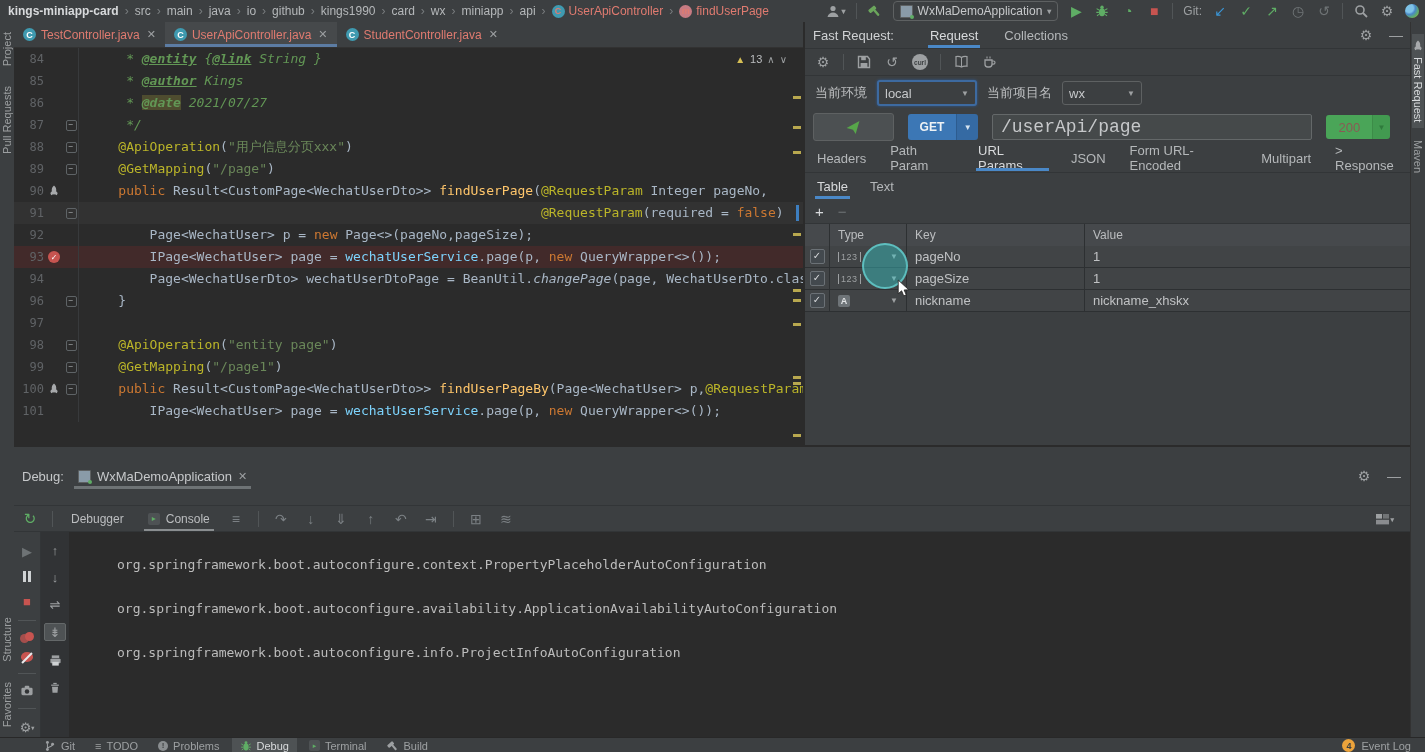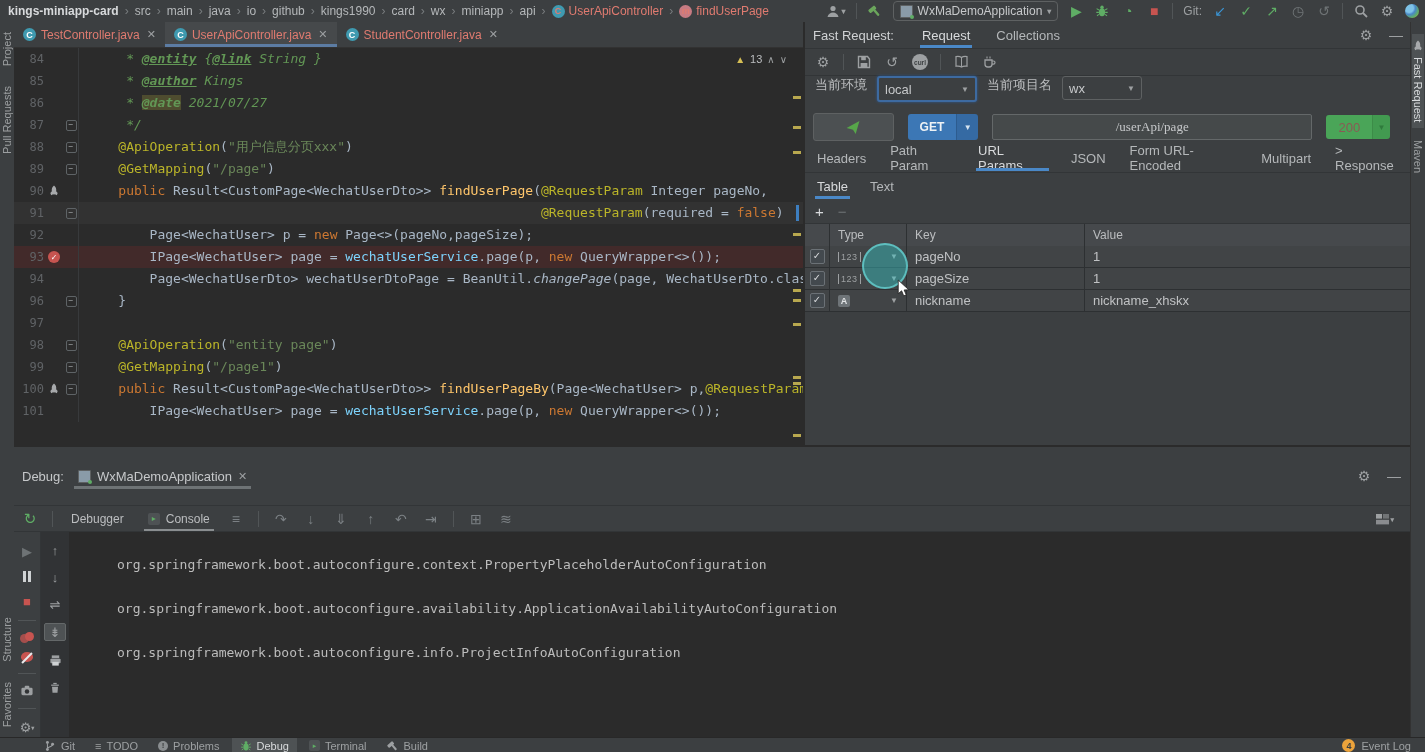--- a/index.html
+++ b/index.html
@@ -65,45 +65,45 @@
   .bp-dot{width:12px;height:12px;border-radius:50%;background:#c75450;color:#fff;font-size:9px;line-height:12px;text-align:center;}
   .caret{position:absolute;right:4px;top:3px;width:3px;height:16px;background:#3d7ebf;}
   #warn-widget{position:absolute;top:5px;right:16px;display:flex;align-items:center;gap:5px;
                font-family:"Liberation Sans",sans-serif;font-size:11px;color:#bbbdbf;cursor:pointer;}
   #warn-widget .tri{color:#d6bf55;font-size:10px;}
   #warn-widget .chev{color:#9da0a2;font-size:10px;}
   .smark{position:absolute;right:2px;width:8px;height:3px;background:#b8a84f;}
 
   
   #fr-panel{position:absolute;left:803px;top:22px;width:607px;height:423px;background:#3c3f41;border-left:2px solid #2b2b2b;}
-  #fr-header{height:26px;display:flex;align-items:center;border-bottom:1px solid #323537;padding:0 8px;gap:28px;}
+  #fr-header{height:26px;display:flex;align-items:center;border-bottom:1px solid #323537;padding:0 8px;gap:36px;}
   #fr-title{color:#d0d2d4;font-size:13px;}
   .fr-tab{color:#b5b8ba;font-size:13px;position:relative;height:26px;display:flex;align-items:center;cursor:pointer;}
   .fr-tab.active{color:#d8dadc;}
   .fr-tab.active::after{content:"";position:absolute;left:-2px;right:-2px;bottom:0;height:3px;background:#4a88c7;}
   #fr-header-right{margin-left:auto;display:flex;align-items:center;gap:14px;}
   #fr-toolbar{height:26px;display:flex;align-items:center;gap:12px;padding:0 10px;border-bottom:1px solid #323537;color:#9da0a2;}
   .vsep{width:1px;height:16px;background:#515557;}
   .curl-badge{width:16px;height:16px;border-radius:50%;background:#9da0a2;color:#3c3f41;font-size:6.5px;font-weight:bold;
               display:inline-flex;align-items:center;justify-content:center;cursor:pointer;}
-  #fr-env-row{height:34px;display:flex;align-items:flex-start;gap:10px;padding:0 10px;}
+  #fr-env-row{height:34px;display:flex;align-items:center;gap:10px;padding:0 10px;}
   .fr-label{color:#bbbdbf;font-size:13px;}
   .combo{display:flex;align-items:center;justify-content:space-between;height:22px;border:1px solid #5e6162;border-radius:3px;
          background:#3c3f41;color:#c6c8ca;padding:0 6px;font-size:13px;cursor:pointer;}
   .combo .dd{font-size:8px;color:#9da0a2;margin-left:10px;}
   .combo.focused{border:2px solid #3d6aa0;box-shadow:0 0 3px #2f5b93;}
   #env-combo{width:84px;} #proj-combo{width:66px;}
   #fr-req-row{height:34px;display:flex;align-items:center;gap:14px;padding:0 8px;}
   #send-btn{width:80px;height:26px;background:#4c5052;border:1px solid #5e6162;border-radius:3px;
             display:flex;align-items:center;justify-content:center;cursor:pointer;}
   #method-combo{display:flex;height:26px;border-radius:3px;overflow:hidden;cursor:pointer;}
   #method-combo .m{background:#3c77b5;color:#eef2f5;font-size:12px;font-weight:bold;display:flex;align-items:center;padding:0 12px;}
   #method-combo .arr{background:#356aa3;width:22px;display:flex;align-items:center;justify-content:center;color:#d6e4f0;font-size:8px;border-left:1px solid #2d5c8f;}
   #url-input{width:308px;height:24px;background:#45494a;border:1px solid #646869;border-radius:2px;color:#c6c8ca;
-             font-size:13px;padding:0 8px;font-family:Liberation Serif, serif;outline:none;text-align:center;}
+             font-size:18px;padding:0 8px;font-family:Liberation Mono, monospace;outline:none;}
   #status-btn{display:flex;height:24px;border-radius:3px;overflow:hidden;cursor:pointer;margin-left:auto;margin-right:14px;text-align:right;}
   #status-btn .s{background:#4aa558;color:#8a5a55;font-size:13px;display:flex;align-items:center;padding:0 12px;}
   #status-btn .arr{background:#429a50;width:18px;display:flex;align-items:center;justify-content:center;color:#2f7a3c;font-size:8px;border-left:1px solid #3c8c48;}
   #fr-req-tabs{height:28px;display:flex;align-items:center;gap:24px;padding:0 12px;border-bottom:1px solid #323537;}
   #fr-view-tabs{height:26px;display:flex;align-items:center;gap:22px;padding:0 12px;}
   #fr-addrem{height:24px;display:flex;align-items:center;gap:14px;padding:0 10px;border-bottom:1px solid #323537;}
   #fr-addrem .add{color:#d8dadc;font-size:15px;cursor:pointer;}
   #fr-addrem .rem{color:#6e7375;font-size:15px;cursor:pointer;}
   #fr-table{width:100%;}
   .thead{display:flex;height:22px;background:#46494c;align-items:center;color:#bbbdbf;font-size:12px;}

